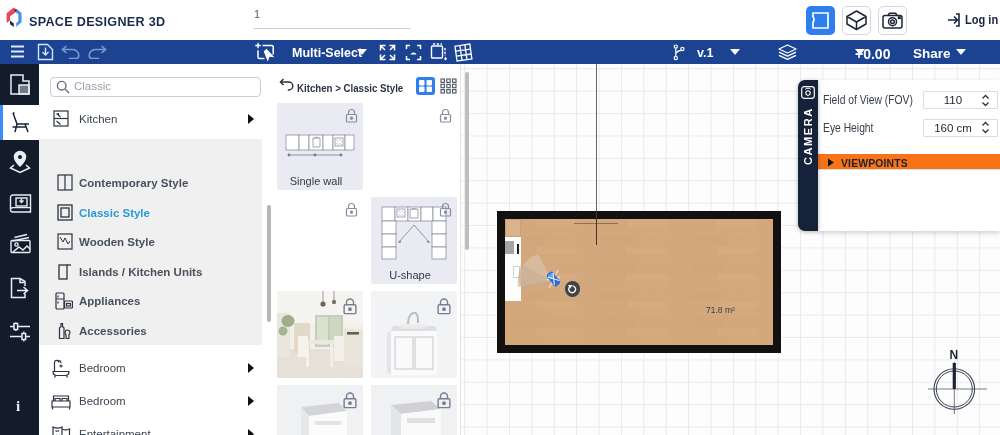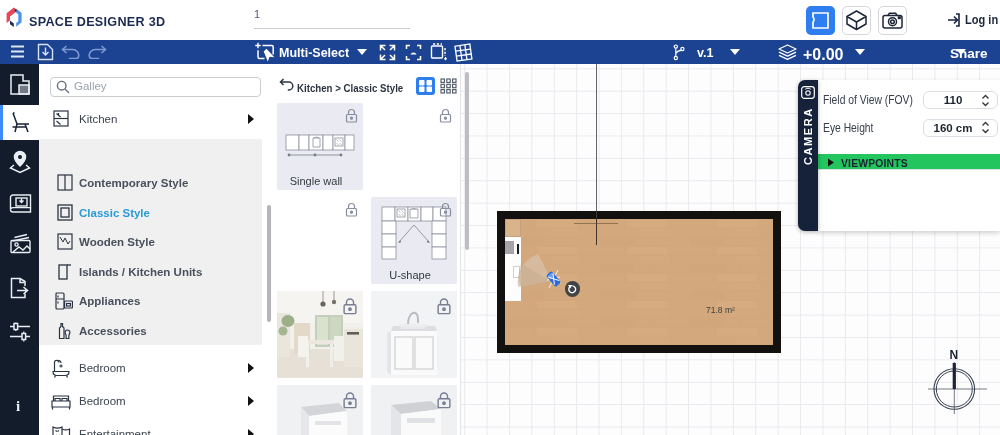--- a/index.html
+++ b/index.html
@@ -58,22 +58,22 @@
 
 #room { position:absolute; left:497px; top:211px; width:284px; height:142px; background:#121110; }
 #floor { position:absolute; left:505px; top:219px; width:268px; height:126px; background:#d3a87d; }
 #area { position:absolute; left:706px; top:305px; font-size:8.5px; color:#40413f; }
 
 
 #camstrip { position:absolute; left:798px; top:80px; width:20px; height:151px; background:#16223a; border-radius:7px 0 0 7px; box-shadow:0 1px 4px rgba(0,0,0,0.3); }
 #camlabel { position:absolute; left:-22px; top:47px; width:64px; transform:rotate(-90deg); color:#fff; font-size:11px; font-weight:bold; letter-spacing:1.6px; }
 #campanel { position:absolute; left:818px; top:80px; width:182px; height:151px; background:#fff; box-shadow:0 2px 5px rgba(0,0,0,0.18); }
 .fldlabel { position:absolute; left:5px; font-size:12px; color:#38404c; transform:scaleX(0.86); transform-origin:left; white-space:nowrap; }
-.fldbox { position:absolute; left:105px; width:75px; height:18px; border:1px solid #dcdde2; border-radius:6px; background:#fff; font-size:11.5px; color:#1e242e; text-align:center; line-height:17px; padding-right:15px;font-weight:bold; }
-#vprow { position:absolute; left:0; top:74px; width:182px; height:16px; background:#22c55e; border-bottom:1px solid #dfe1e6;text-align:center; }
+.fldbox { position:absolute; left:105px; width:75px; height:18px; border:1px solid #dcdde2; border-radius:1px; background:#fff; font-size:11.5px; color:#1e242e; text-align:center; line-height:17px; padding-right:15px; }
+#vprow { position:absolute; left:0; top:74px; width:182px; height:16px; background:#f97316; border-bottom:1px solid #dfe1e6;text-align:center; }
 #vptxt { position:absolute; left:23px; top:2.5px; font-size:11.5px; font-weight:bold; letter-spacing:0.2px; color:#1b2330; transform:scaleX(0.9); transform-origin:left; }
 .scrollthumb { position:absolute; border-radius:2px; }
 </style>
 </head>
 <body>
 
 <div id="topbar">
   <svg class="abs" style="left:5px;top:7px" width="18" height="21" viewBox="0 0 18 21">
     <path d="M8.8 0.4 L12.9 3.5 L10.2 5.6 L5 9.4 L5 13.6 L1.6 16 L1.6 6.2 Z" fill="#e8485a"></path>
     <path d="M12.6 2.7 L16.6 5.9 L16.6 15.3 L11.2 19.8 L11.2 16 L13.3 14.2 L13.3 7.3 L9.9 4.8 Z" fill="#4a94e8"></path>
@@ -147,21 +147,21 @@
 </svg>
 
 <svg class="abs" style="left:254px;top:42px" width="22" height="20" viewBox="0 0 22 20">
   <g stroke="#fff" stroke-width="1.5" fill="none">
     <path d="M4 0.8 v5.4 M1.3 3.5 h5.4" stroke-width="1.4"></path>
     <path d="M4 8.2 v6.8 a1.5 1.5 0 0 0 1.5 1.5 h5"></path>
     <path d="M8.5 3.5 h9.2 a1.5 1.5 0 0 1 1.5 1.5 v7.5"></path>
   </g>
   <path d="M12.5 6.8 L20.3 15.2 L15.5 14.8 L13.8 19.5 L9.7 9.5 Z" fill="#fff"></path>
 </svg>
-<div class="tbtext" style="left:279px">Multi-Select</div>
+<div class="tbtext" style="left:292px">Multi-Select</div>
 <div class="caret" style="left:357px"></div>
 <svg class="abs" style="left:379px;top:44px" width="17" height="17" viewBox="0 0 17 17">
   <g stroke="#fff" stroke-width="1.5" fill="none">
     <path d="M10.5 1.5 h5 v5 M16 1 l-5 5 M6.5 1.5 h-5 v5 M1 1 l5 5 M1.5 10.5 v5 h5 M1 16 l5-5 M15.5 10.5 v5 h-5 M16 16 l-5-5"></path>
   </g>
 </svg>
 <svg class="abs" style="left:405px;top:44px" width="17" height="17" viewBox="0 0 17 17">
   <g stroke="#fff" stroke-width="1.5" fill="none">
     <path d="M1.5 5 v-3.5 h3.5 M12 1.5 h3.5 v3.5 M15.5 12 v3.5 h-3.5 M5 15.5 h-3.5 v-3.5"></path>
   </g>
@@ -191,23 +191,23 @@
 </svg>
 <div class="tbtext" style="left:697px;font-size:12.5px">v.1</div>
 <div class="caret" style="left:730px"></div>
 <svg class="abs" style="left:778px;top:44px" width="19" height="17" viewBox="0 0 19 17">
   <g stroke="#fff" stroke-width="1.3" fill="none" stroke-linejoin="round">
     <path d="M9.5 1 L18 5 L9.5 9 L1 5 Z"></path>
     <path d="M1 8.2 L9.5 12.2 L18 8.2"></path>
     <path d="M1 11.4 L9.5 15.4 L18 11.4"></path>
   </g>
 </svg>
-<div class="tbtext" style="left:803px;font-size:16px">+0.00</div>
+<div class="tbtext" style="left:855px;font-size:14px">+0.00</div>
 <div class="caret" style="left:855px"></div>
-<div class="tbtext" style="left:950px;font-size:13.5px">Share</div>
+<div class="tbtext" style="left:913px;font-size:13.5px">Share</div>
 <div class="caret" style="left:956px"></div>
 
 <div id="sidebar">
   <div id="sbsel"></div>
   <div id="sbstripe"></div>
   <svg class="sbic" style="top:9px" width="22" height="23" viewBox="0 0 22 23">
     <g stroke="#e9edf4" stroke-width="1.5" fill="none">
       <path d="M2 2 h12 v6 h6 v13 h-18 z"></path>
       <rect x="10" y="12" width="10" height="9" fill="rgba(233,237,244,0.45)" stroke="none"></rect>
       <path d="M10 12 h10 v9 h-10 z"></path>
@@ -262,21 +262,21 @@
 </div>
 
 <div id="catpanel">
   <div id="searchbox"></div>
   <svg class="abs" style="left:17px;top:16px" width="14" height="14" viewBox="0 0 14 14">
     <g stroke="#6a7280" stroke-width="1.4" fill="none">
         <circle cx="5.7" cy="5.7" r="4.3"></circle>
         <path d="M9 9 L13 13"></path>
       </g>
   </svg>
-  <div id="searchtxt">Galley</div>
+  <div id="searchtxt">Classic</div>
 
   <div class="catrow" style="top:41px">
     <svg class="catic" width="16" height="17" viewBox="0 0 16 17">
         <g stroke="#2a3342" stroke-width="1.2" fill="none">
       <rect x="1" y="1" width="14" height="15"></rect>
           <path d="M1 8.5 h14"></path>
           <path d="M3.5 3.5 l4 3.5 M5.5 3 v2 M3.5 11 l4 3.5"></path>
         </g>
       </svg>
     <div class="cattxt">Kitchen</div>

